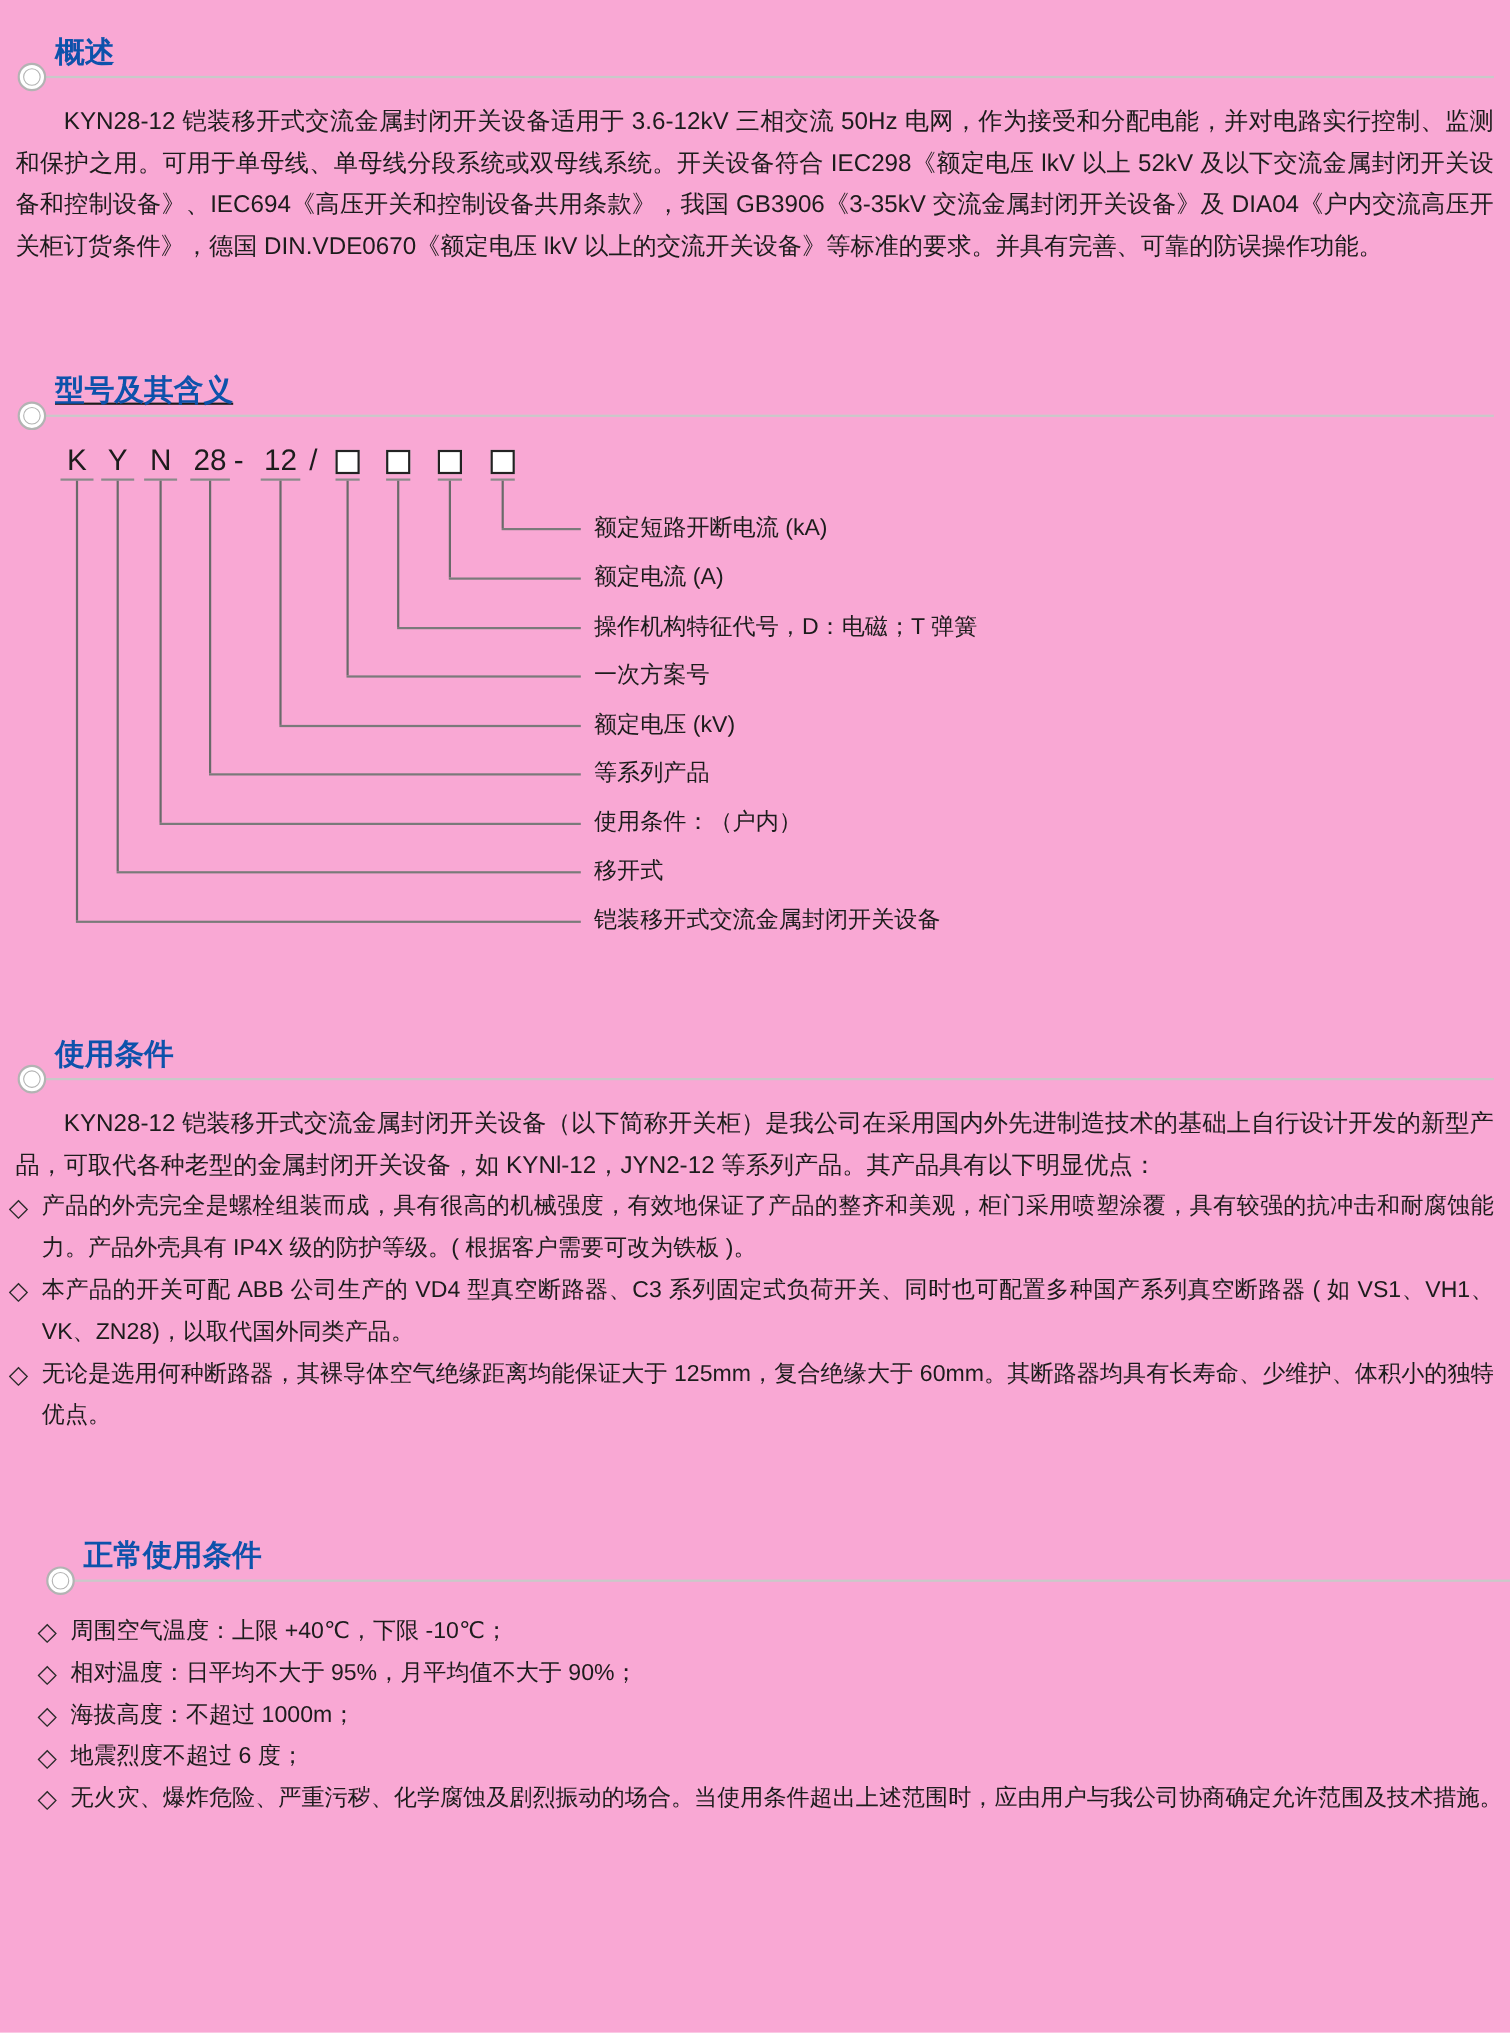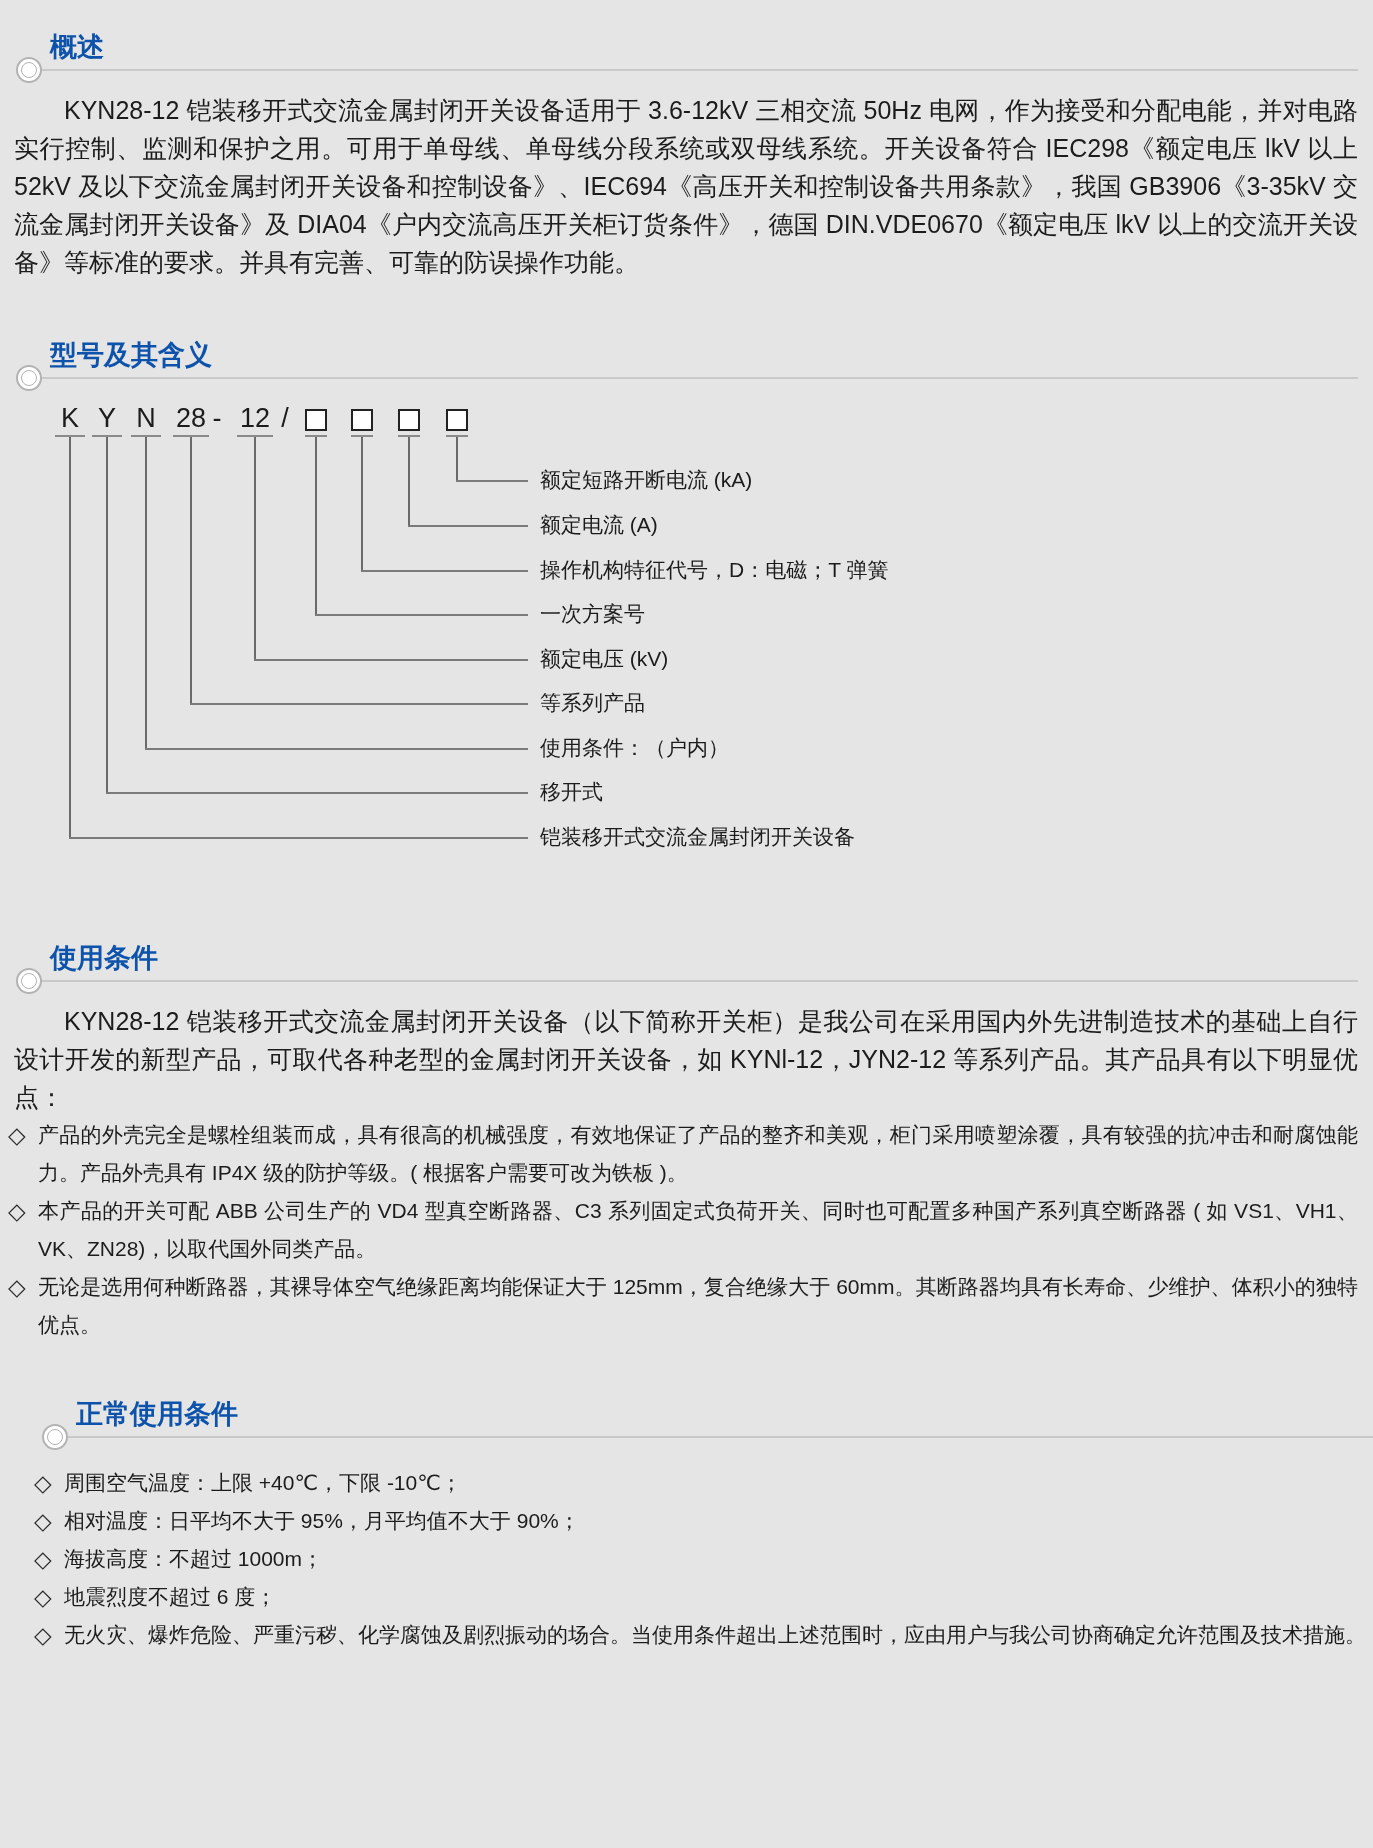--- a/index.html
+++ b/index.html
@@ -1,27 +1,27 @@
 <!DOCTYPE html>
 <html><head>
 <meta charset="utf-8">
 <style>
   html,body{margin:0;padding:0;background:#ffffff;}
   .page{
     position:relative;
     width:1373px;
     height:1848px;
-    background:#e5e5e5;
+    background:#f9a8d4;
     font-family:"Liberation Sans","DejaVu Sans",sans-serif;
     color:#1c1c1c;
     overflow:hidden;
   }
   section{position:absolute;left:0;width:1373px;}
   #sec-overview{top:25px;}
-  #sec-model{top:333px;}
+  #sec-model{top:333px;text-decoration:underline;}
   #sec-features{top:936px;}
   #sec-conditions{top:1392px;margin-left:26px;}
 
   .sec-header{
     position:relative;
     height:44px;
     margin-left:30px;
     margin-right:15px;
     border-bottom:2px solid #c9c9c9;
   }
@@ -47,21 +47,21 @@
   .ring::after{
     content:"";
     position:absolute;
     inset:3px;
     border:1px solid #b3b3b3;
     border-radius:50%;
   }
 
   .body-text{
     margin:20px 15px 0 14px;
-    font-size:25px;
+    font-size:22px;
     line-height:38px;
     text-align:justify;
   }
   .indent{text-indent:2em;}
 
   .bullet-list{margin:0 15px 0 8px;padding:0;list-style:none;}
   .bullet-list.gap-top{margin-top:26px;}
   .bullet-item{
     display:flex;
     align-items:flex-start;

